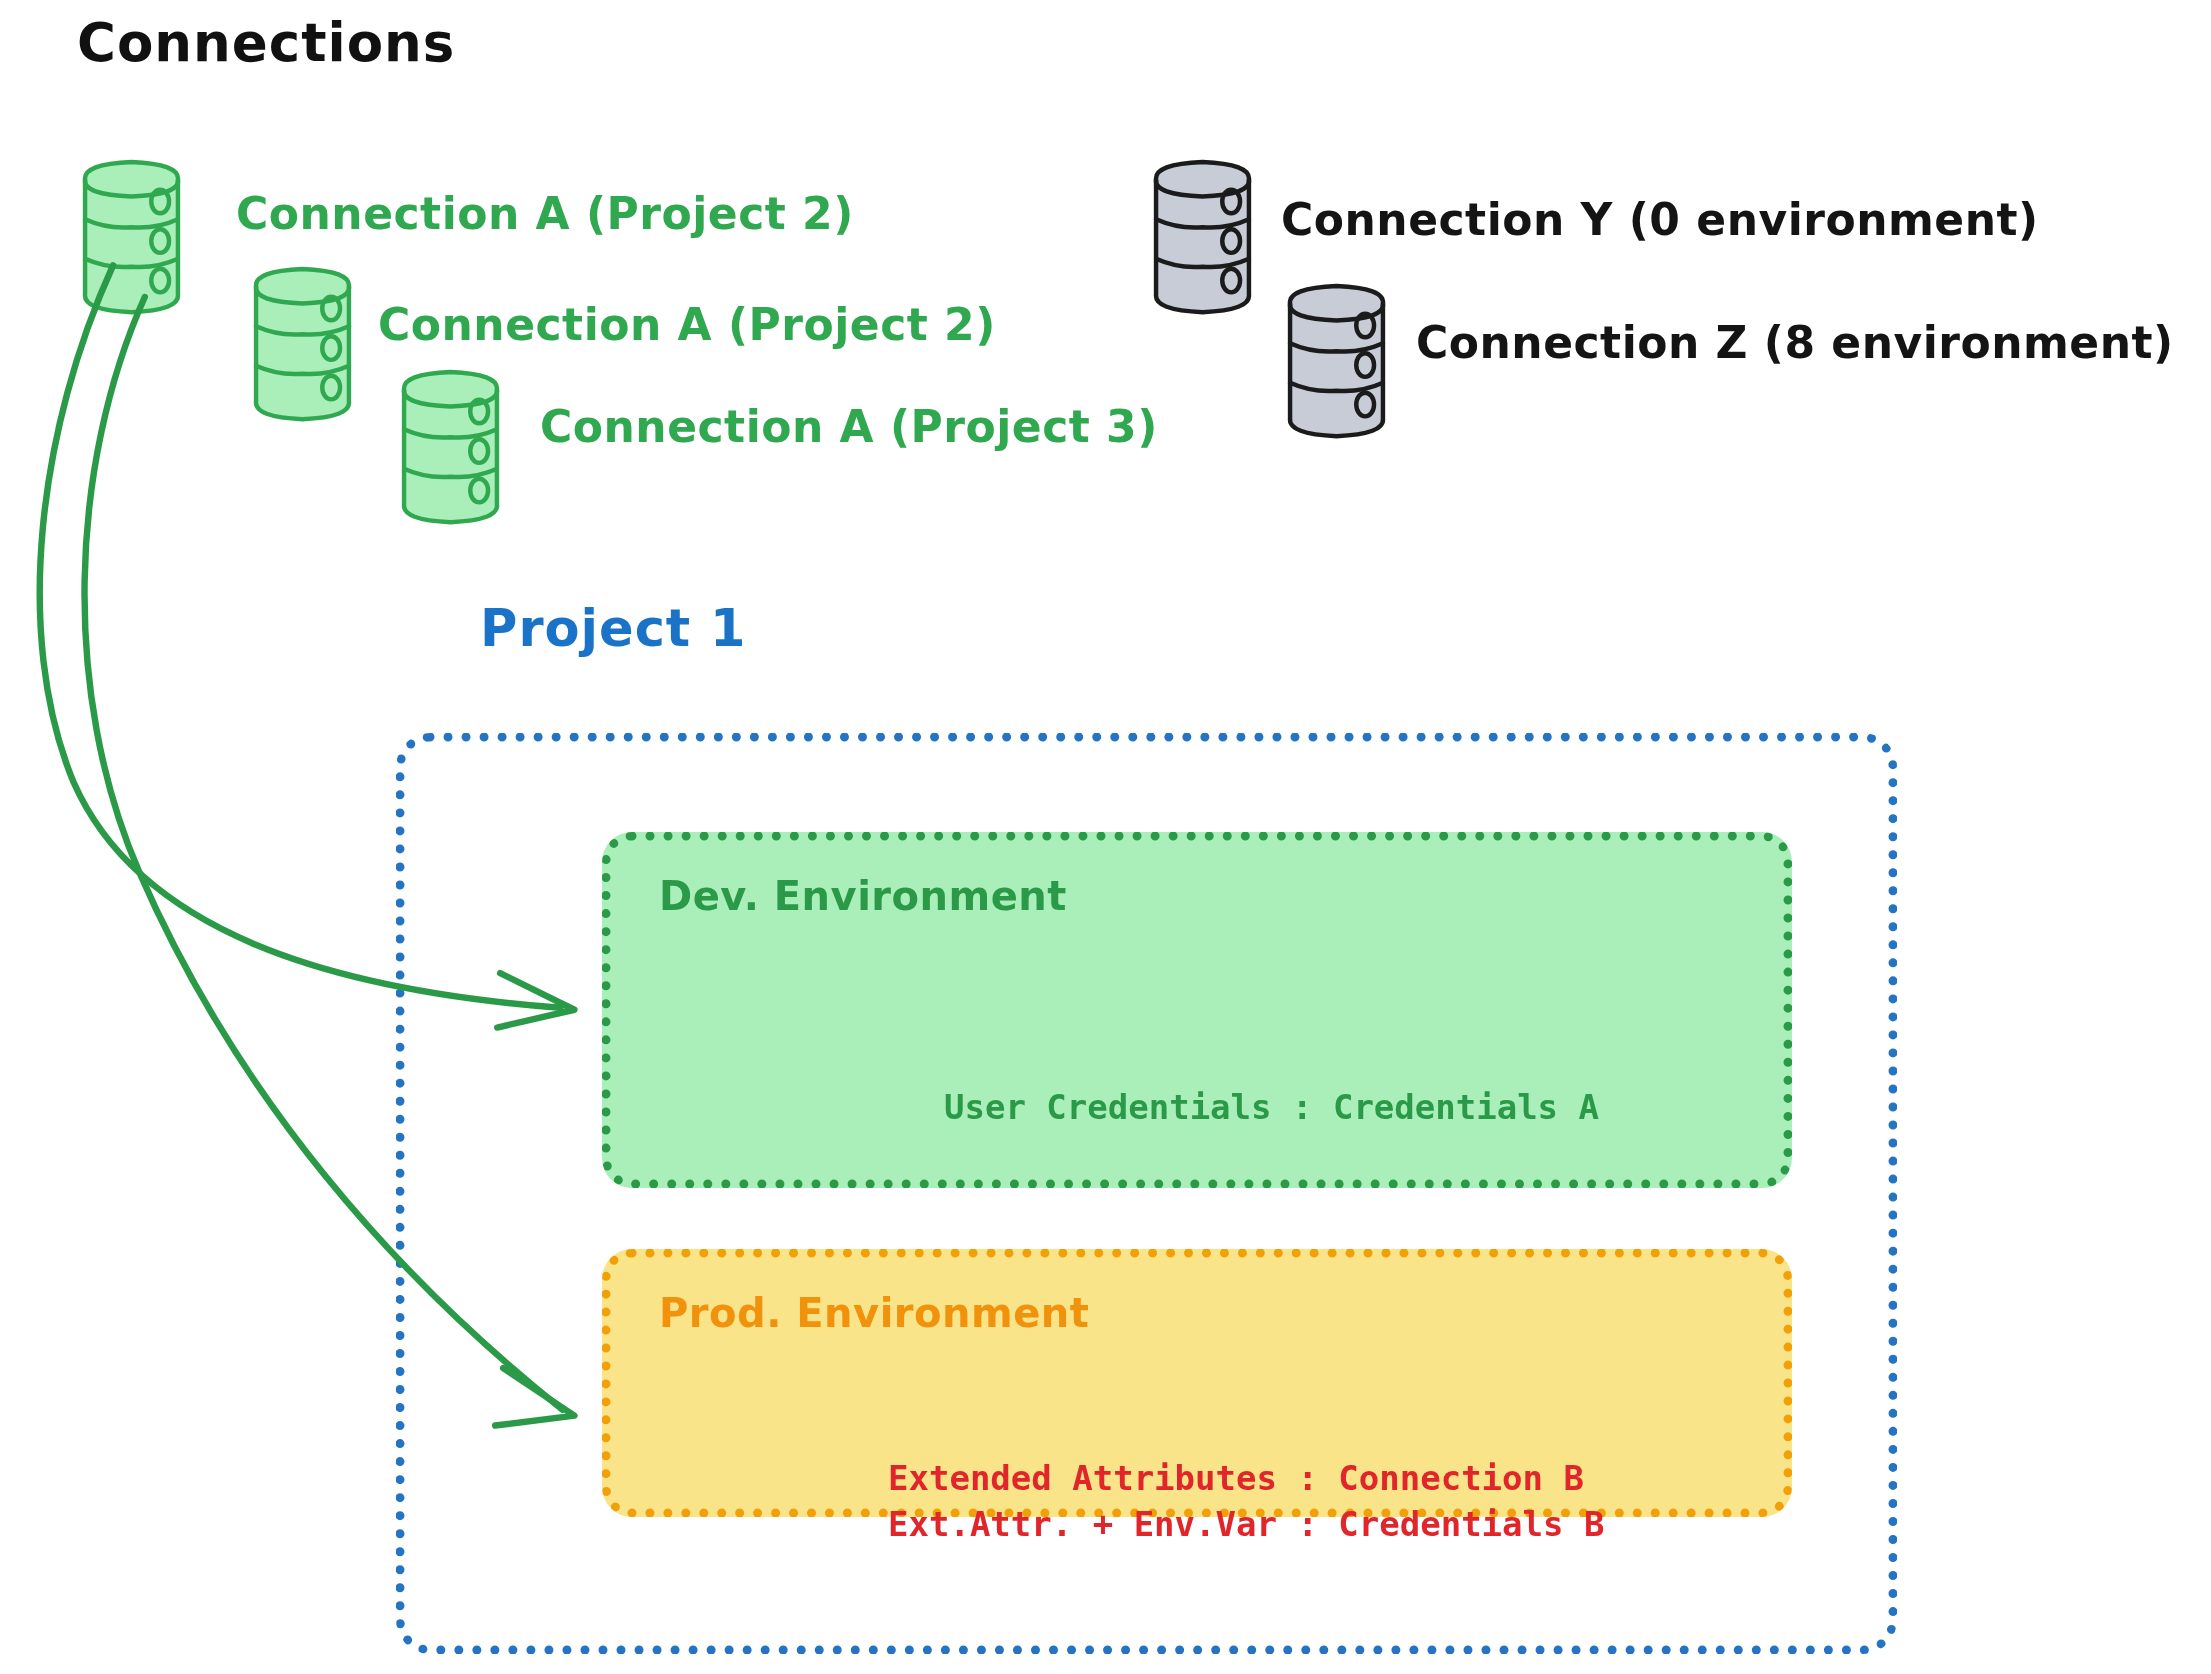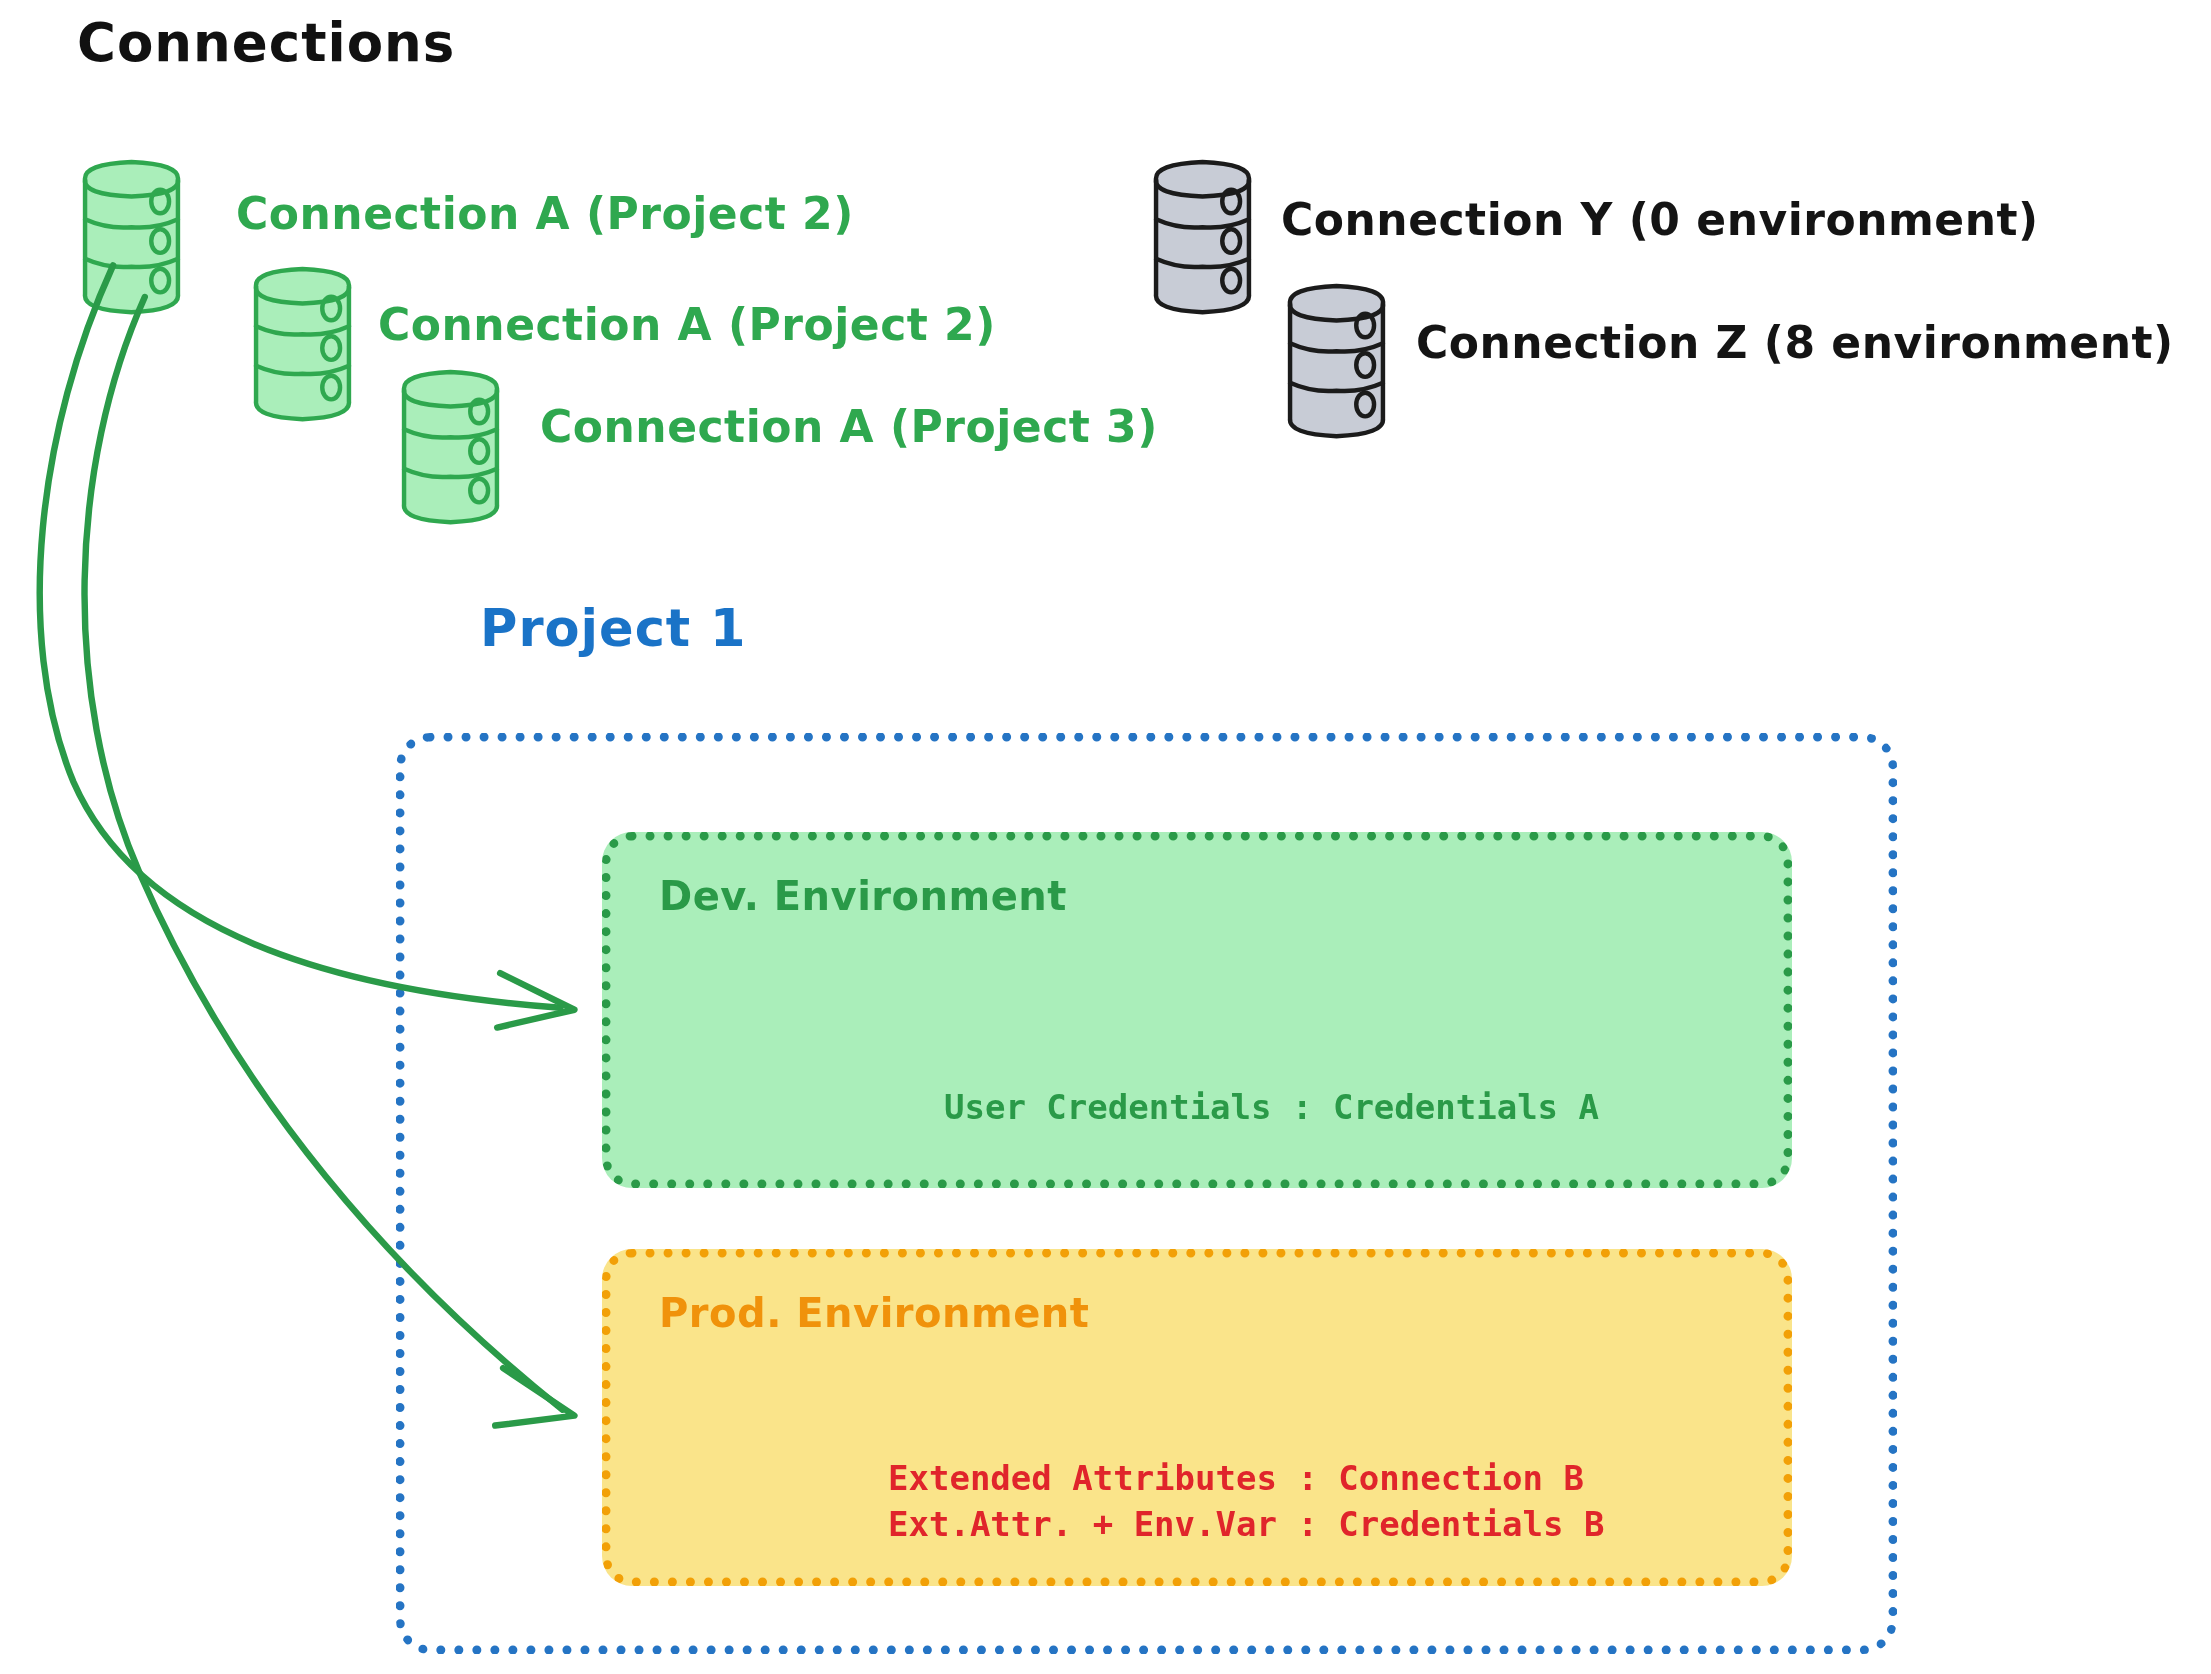--- a/index.html
+++ b/index.html
@@ -75,21 +75,21 @@
     width: 1190px;
     height: 356px;
     border-color: #2a9a48;
     border-radius: 30px;
     background: #aaeeba;
   }
   #prod-box {
     left: 602px;
     top: 1249px;
     width: 1190px;
-    height: 337px;
+    height: 268px;
     border-color: #f2a007;
     border-radius: 30px;
     background: #fae48a;
   }
 
   .box-title {
     position: absolute;
     font-family: "DejaVu Sans", sans-serif;
     font-weight: 600;
     font-size: 40px;

